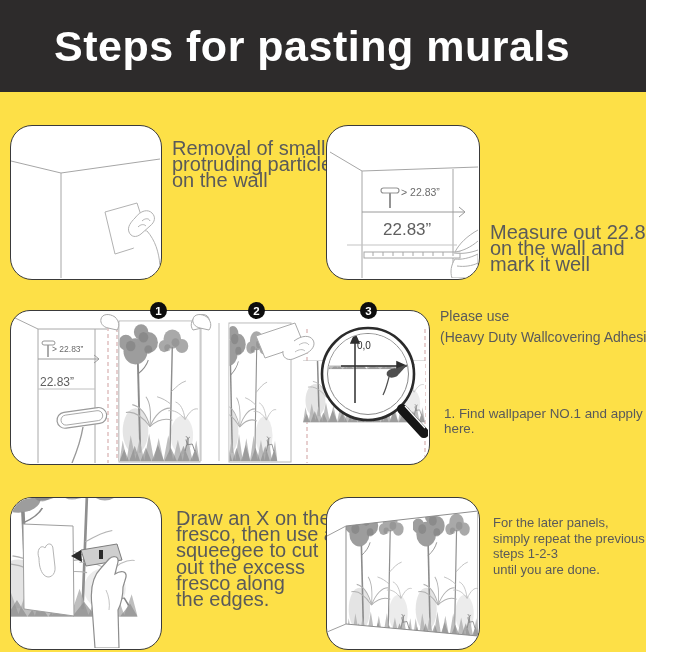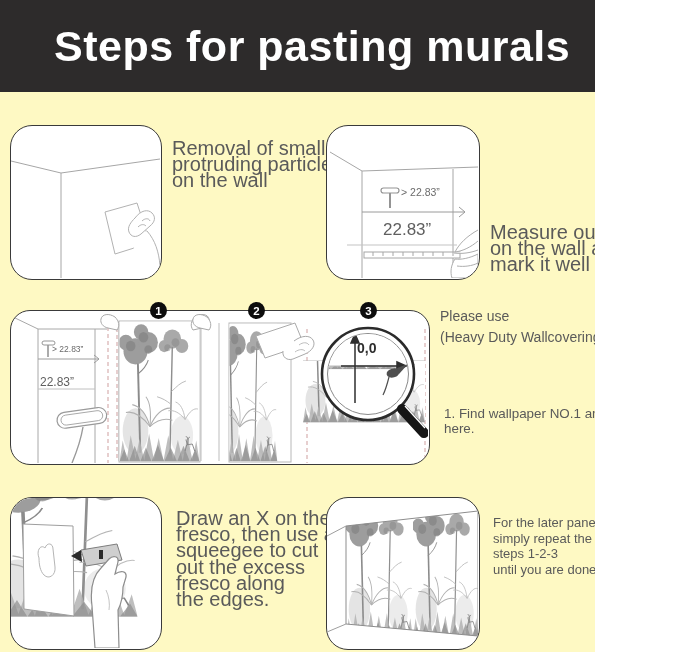--- a/index.html
+++ b/index.html
@@ -1,16 +1,16 @@
 <!DOCTYPE html>
 <html><head>
 <meta charset="utf-8">
 <style>
   html,body{margin:0;padding:0;background:#fff;}
-  #canvas{position:relative;width:595px;height:652px;background:#fef9c3;overflow:hidden;
+  #canvas{position:relative;width:646px;height:652px;background:#fde047;overflow:hidden;
           font-family:"Liberation Sans","DejaVu Sans",sans-serif;}
   
   .hdr{position:absolute;left:0;top:0;width:679px;height:92px;background:#2d2b2b;
        display:flex;align-items:center;}
   .hdr h1{margin:0 0 0 54px;color:#ffffff;font-size:43px;font-weight:bold;letter-spacing:.5px;}
   
   .panel{position:absolute;border:1.6px solid #3a3a3a;border-radius:22px;background:#fff;overflow:hidden;box-sizing:border-box;}
   .pA{left:10px;top:125px;width:152px;height:155px;}
   .pB{left:326px;top:125px;width:154px;height:155px;}
   .pM{left:10px;top:310px;width:420px;height:155px;border-radius:20px;}
@@ -27,21 +27,21 @@
   .noteC{position:absolute;left:440px;top:306px;width:232px;text-align:left;color:#5a5a5a;
          font-size:14px;line-height:21px;white-space:pre-line;}
   .item{position:absolute;left:444px;width:236px;color:#5a5a5a;font-size:13.4px;line-height:14.8px;white-space:pre-line;}
   .i1{top:361px;margin-top:46px;} .i2{top:394px;} .i3{top:437px;}
   
   .lbl{position:absolute;color:#6b6b6b;white-space:nowrap;}
   .lblB-glue{left:401px;top:186px;font-size:10.5px;}
   .lblB-measure{left:383px;top:220px;font-size:17px;color:#5f5f5f;}
   .lblM-glue{left:52px;top:344px;font-size:8.5px;}
   .lblM-measure{left:40px;top:375px;font-size:12px;color:#5f5f5f;}
-  .lblOrigin{left:357px;top:340px;font-size:14px;color:#2e2e2e;font-weight:700;}
+  .lblOrigin{left:357px;top:340px;font-size:10px;color:#2e2e2e;font-weight:400;}
   
   .badge{position:absolute;width:17px;height:17px;border-radius:50%;background:#0d0d0d;color:#fff;
          font-size:11.5px;font-weight:bold;display:flex;align-items:center;justify-content:center;top:302px;}
   .b1{left:150px;} .b2{left:248px;} .b3{left:360px;}
 </style>
 </head>
 <body>
 
 <div id="canvas">
 

